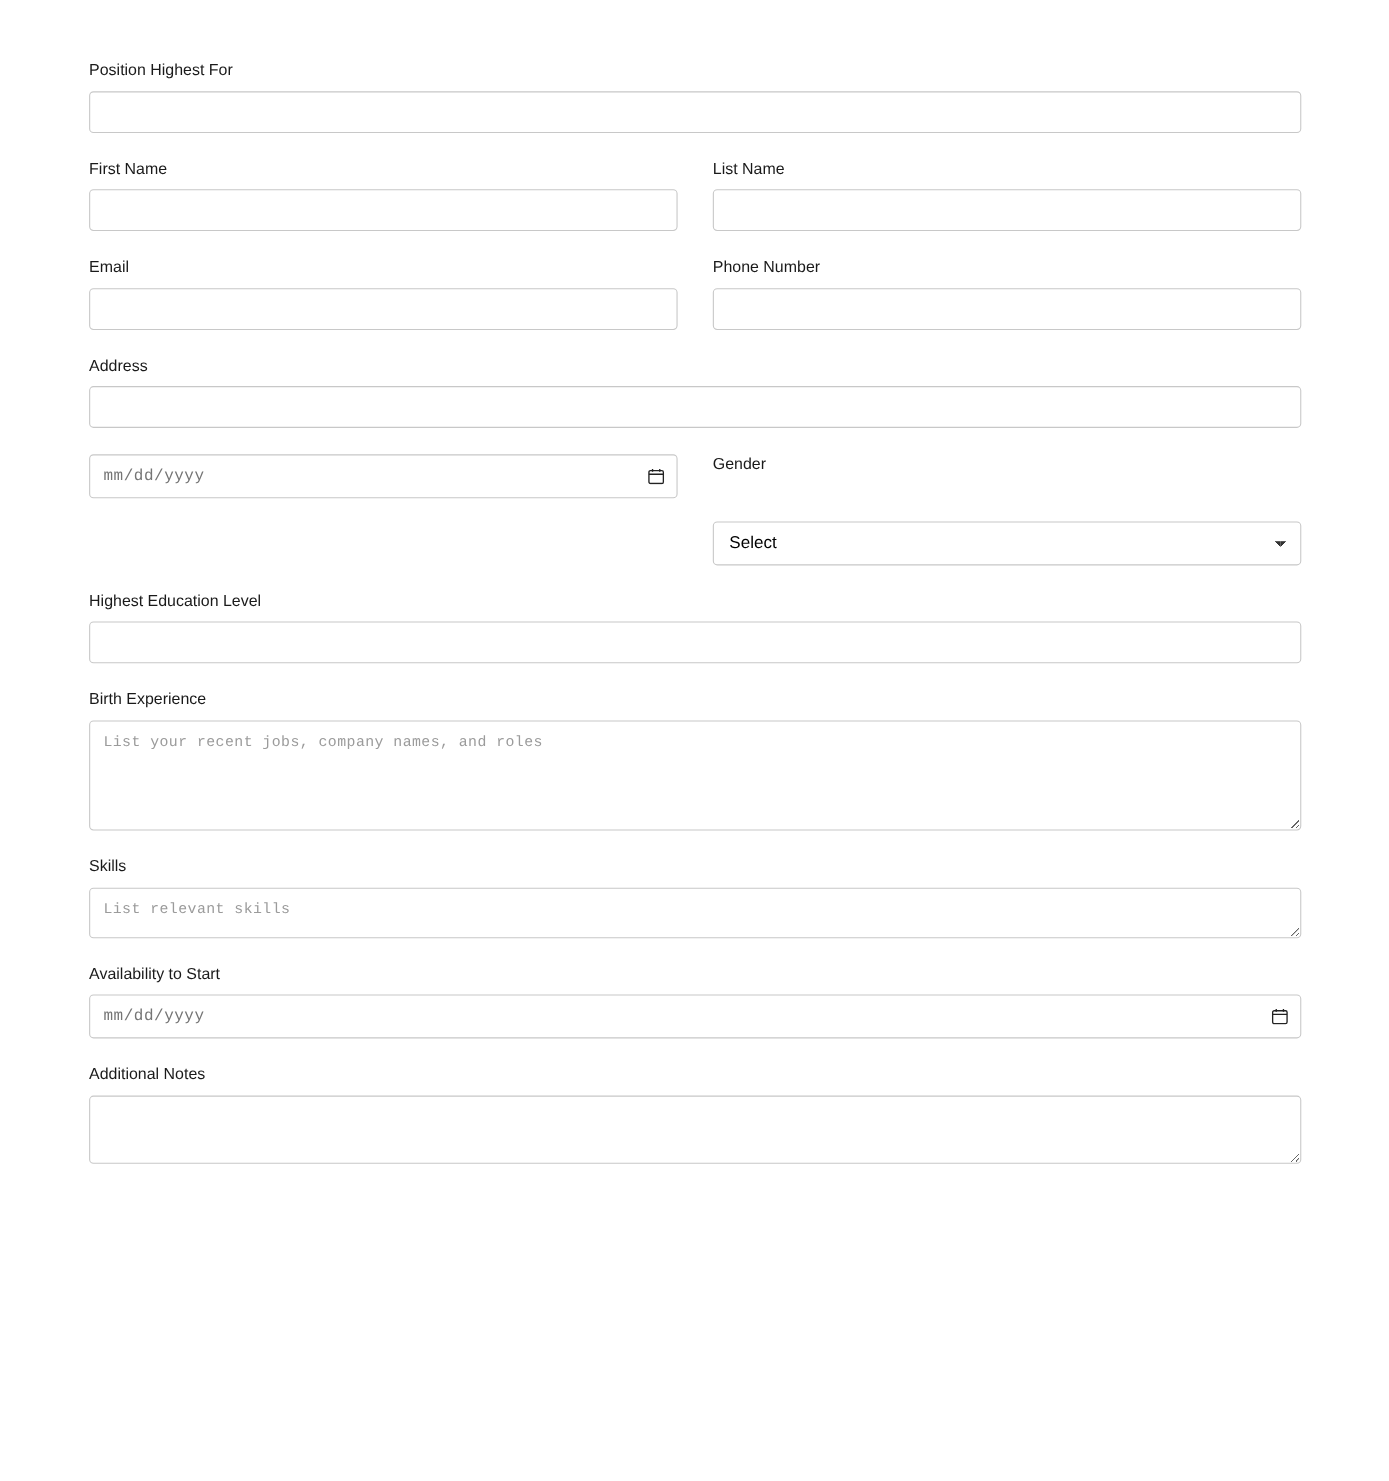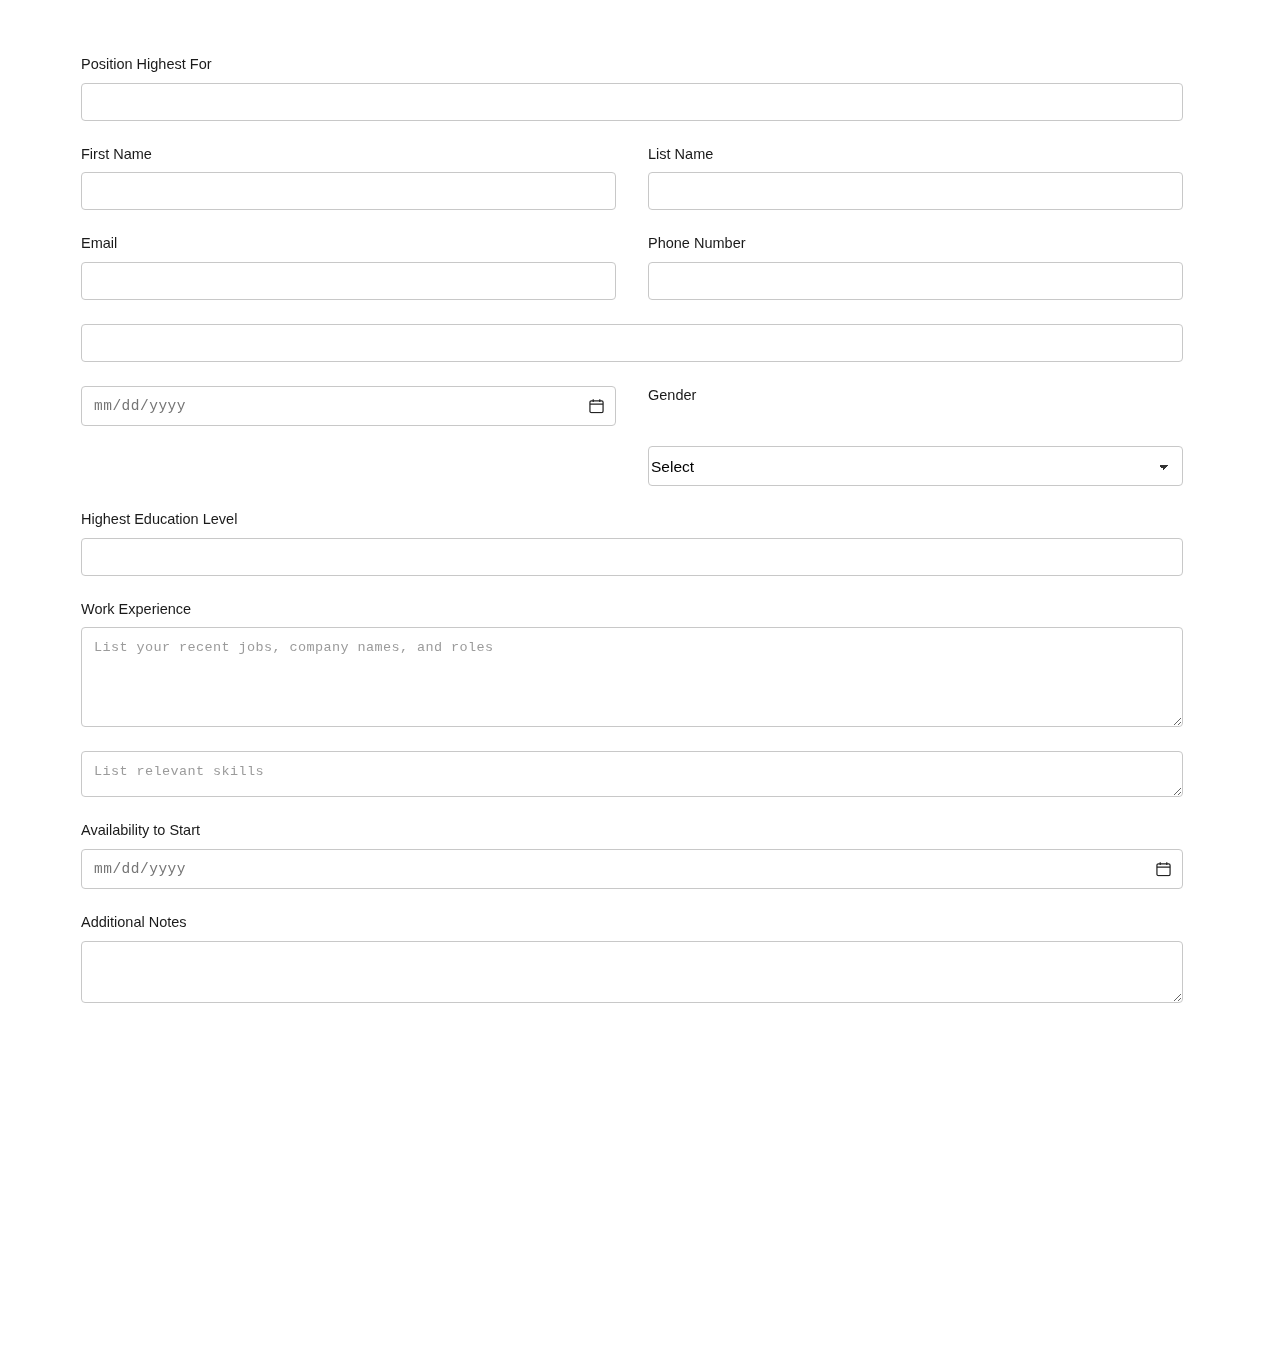--- a/index.html
+++ b/index.html
@@ -81,21 +81,21 @@
     height: 100px;
   }
   textarea.skills {
     height: 46px;
   }
   textarea.notes {
     height: 62px;
   }
   select.sel {
     height: 40px;
-    padding: 8px 2px;
+    padding: 8px 14px;
     font-size: 15.5px;
     -webkit-appearance: none;
     appearance: none;
     background-image:
       linear-gradient(45deg, transparent 50%, #333 50%),
       linear-gradient(135deg, #333 50%, transparent 50%);
     background-position:
       calc(100% - 18px) calc(50% + 1px),
       calc(100% - 13px) calc(50% + 1px);
     background-size: 5px 5px, 5px 5px;
@@ -151,20 +151,21 @@
       <label class="fl">Email</label>
       <input class="txt" type="text" value="" style="">
     </div>
     <div class="col">
       <label class="fl">Phone Number</label>
       <input class="txt" type="text" value="" style="">
     </div>
   </div>
 
   <div class="field-block">
+    <label class="fl">Address</label>
     <input class="txt" type="text" value="" style="">
   </div>
 
   <div class="row">
     <div class="col">
       <div class="date-wrap">
         <input class="dt" type="text" placeholder="mm/dd/yyyy" style="">
         <span class="cal-icon">
           <svg viewBox="0 0 16 16" width="15" height="15" aria-hidden="true">
             <rect x="1" y="2.5" width="14" height="12.5" rx="1.5" fill="none" stroke="#222" stroke-width="1.3"></rect>
@@ -186,25 +187,26 @@
       </select>
     </div>
   </div>
 
   <div class="field-block">
     <label class="fl">Highest Education Level</label>
     <input class="txt" type="text" value="" style="">
   </div>
 
   <div class="field-block">
-    <label class="fl">Work Experience</label>
+    <label class="fl">Birth Experience</label>
     <textarea class="ta work" placeholder="List your recent jobs, company names, and roles" style=""></textarea>
   </div>
 
   <div class="field-block">
+    <label class="fl">Skills</label>
     <textarea class="ta skills" placeholder="List relevant skills" style=""></textarea>
   </div>
 
   <div class="field-block">
     <label class="fl">Availability to Start</label>
     <div class="date-wrap">
       <input class="dt" type="text" placeholder="mm/dd/yyyy" style="">
       <span class="cal-icon">
         <svg viewBox="0 0 16 16" width="15" height="15" aria-hidden="true">
           <rect x="1" y="2.5" width="14" height="12.5" rx="1.5" fill="none" stroke="#222" stroke-width="1.3"></rect>

